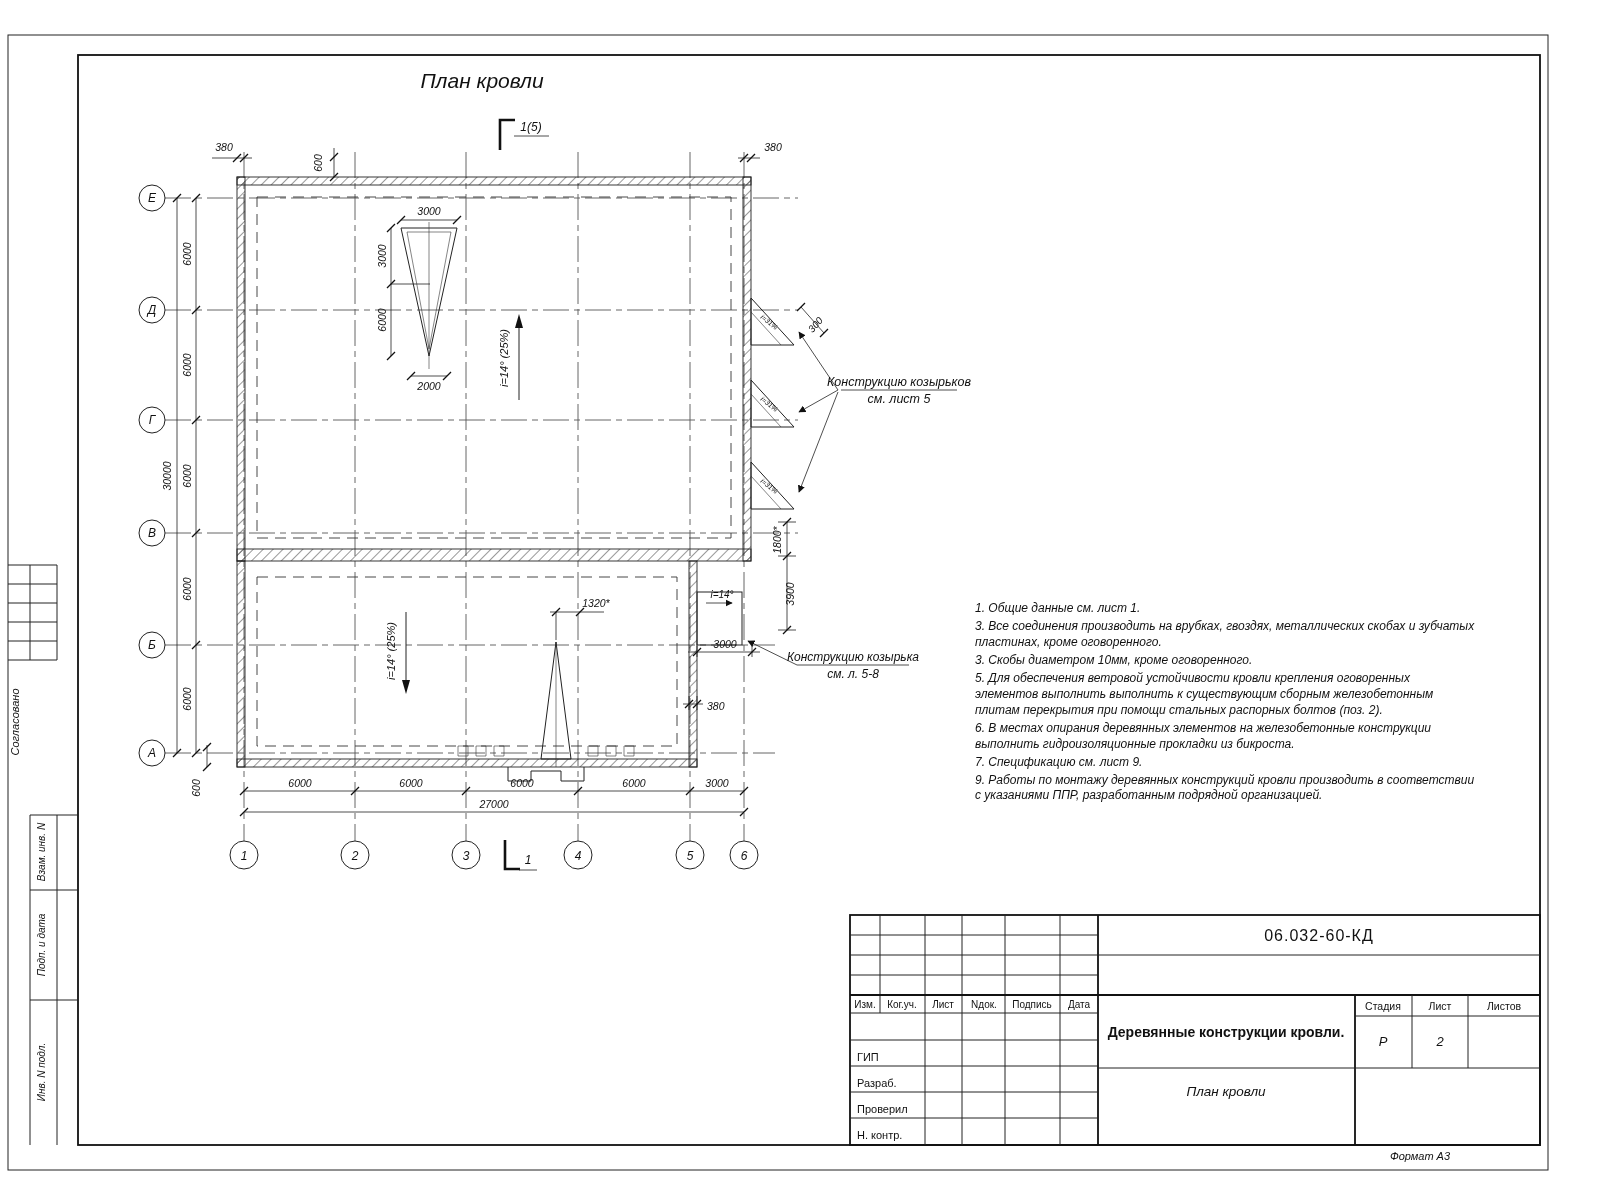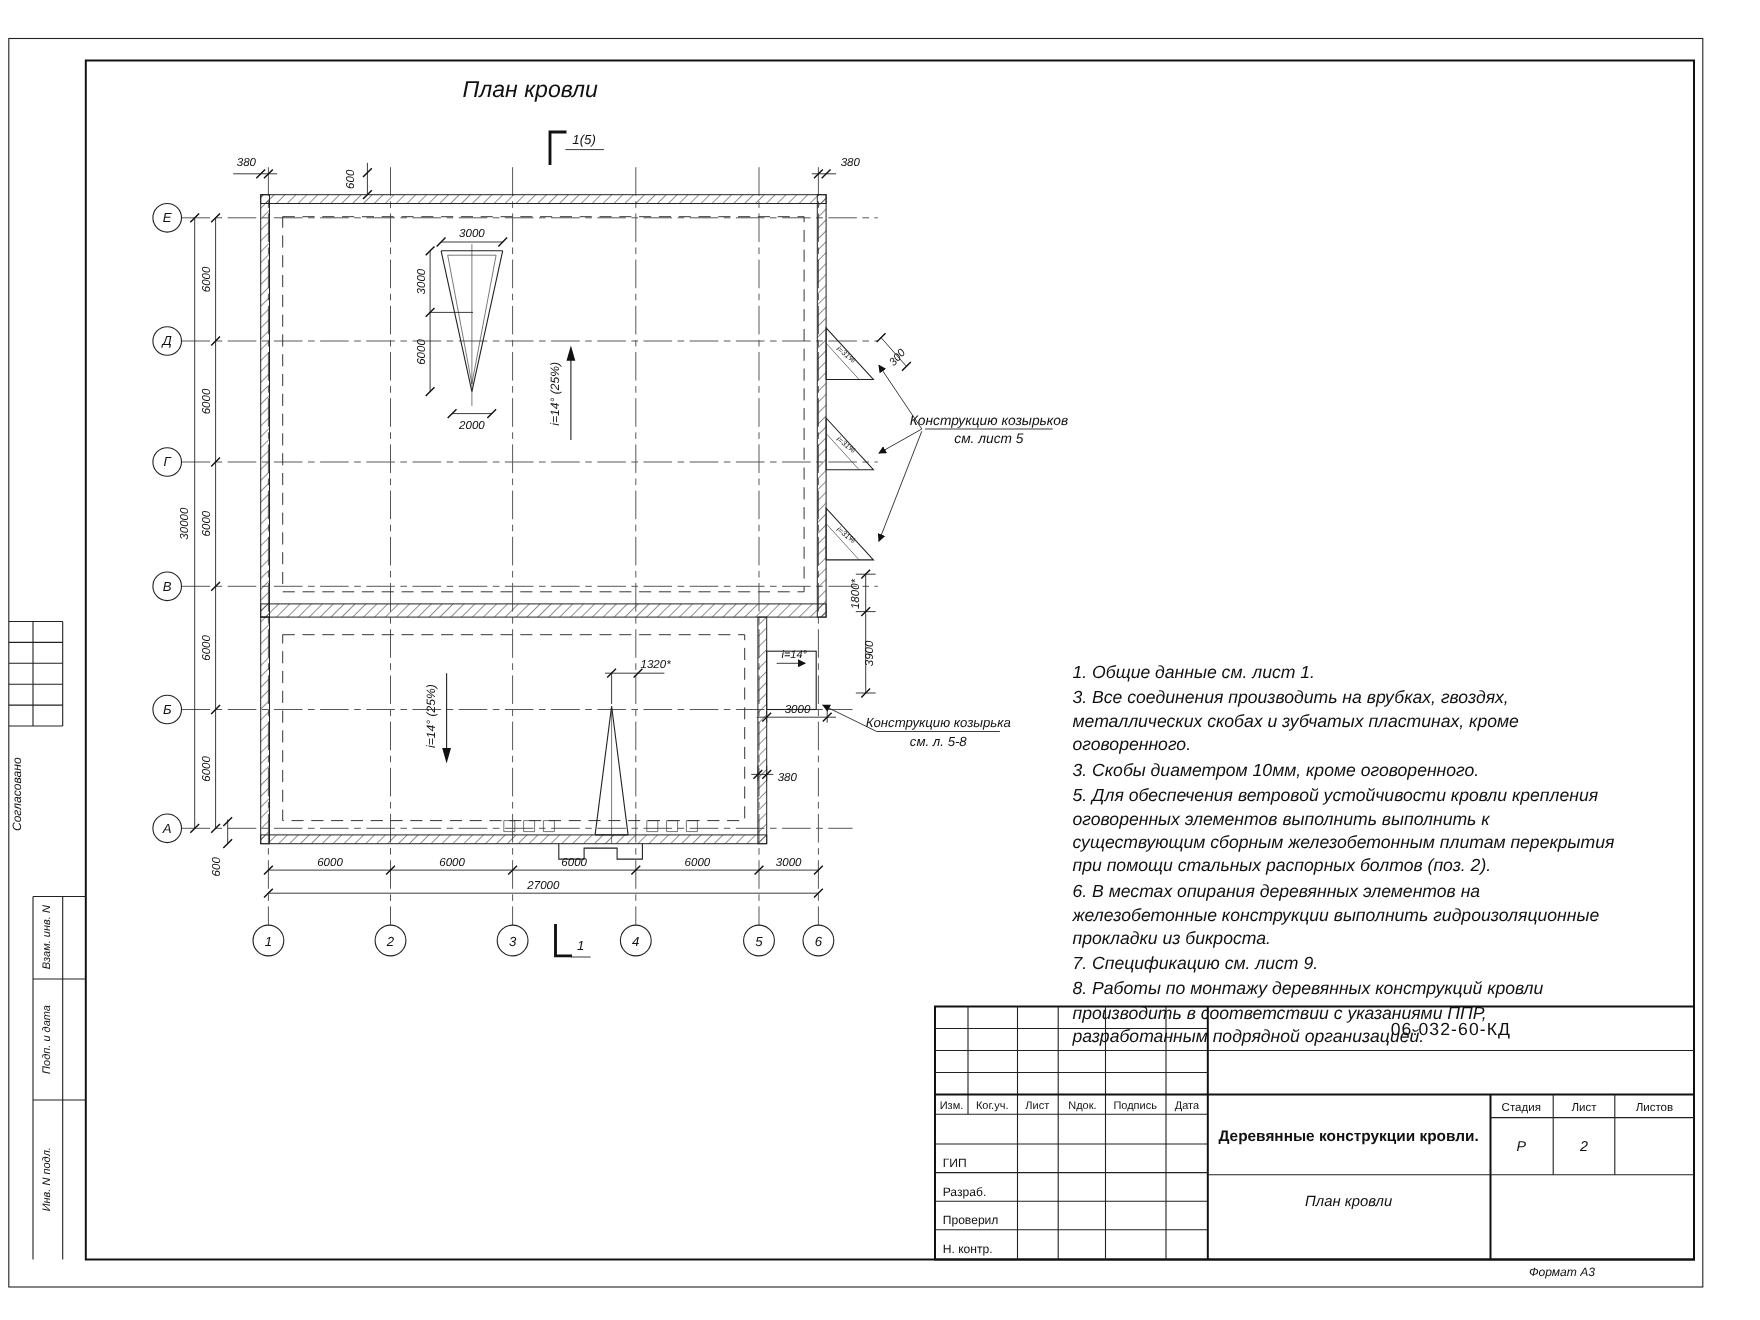--- a/index.html
+++ b/index.html
@@ -12,21 +12,21 @@
   .axis{stroke:#555;stroke-width:.9;fill:none;stroke-dasharray:26 5 6 5;}
   .dash{stroke:#333;stroke-width:.9;fill:none;stroke-dasharray:11 7;}
   .dim{stroke:#222;stroke-width:.8;fill:none;}
   .tick{stroke:#111;stroke-width:1.3;fill:none;}
   .wall{fill:url(#hatch);stroke:#222;stroke-width:.9;}
   .flag{stroke:#111;stroke-width:2.6;fill:none;}
   text{fill:#111;font-family:"Liberation Sans", sans-serif;}
   .t{font-style:italic;}
   .u{font-style:normal;}
   #notes{position:absolute;left:975px;top:601px;width:500px;
-         font-style:italic;font-size:16px;line-height:1.33;}
+         font-style:italic;font-size:12px;line-height:1.33;}
   #notes p{margin:0 0 2px 0;}
 </style>
 </head>
 <body>
 
 <svg width="1600" height="1200" viewBox="0 0 1600 1200">
   <defs>
     <pattern id="hatch" width="7" height="7" patternUnits="userSpaceOnUse" patternTransform="rotate(45)">
       <line x1="0" y1="0" x2="0" y2="7" stroke="#333" stroke-width="1"></line>
     </pattern>
@@ -245,14 +245,14 @@
   <text class="t" font-size="11" text-anchor="middle" x="1420" y="1160">Формат А3</text>
 </svg>
 
 <div id="notes">
   <p>1.  Общие данные см. лист 1.</p>
   <p>3.  Все соединения производить на врубках, гвоздях, металлических скобах и зубчатых пластинах, кроме оговоренного.</p>
   <p>3.  Скобы диаметром 10мм, кроме оговоренного.</p>
   <p>5.  Для обеспечения ветровой устойчивости кровли крепления оговоренных элементов выполнить выполнить к существующим сборным железобетонным плитам перекрытия при помощи стальных распорных болтов (поз. 2).</p>
   <p>6.  В местах опирания деревянных элементов на железобетонные конструкции выполнить гидроизоляционные прокладки из бикроста.</p>
   <p>7.  Спецификацию см. лист 9.</p>
-  <p>8.  Работы по монтажу деревянных конструкций кровли производить в соответствии с указаниями ППР, разработанным подрядной организацией.</p>
+  <p>9.  Работы по монтажу деревянных конструкций кровли производить в соответствии с указаниями ППР, разработанным подрядной организацией.</p>
 </div>
 
 </body></html>

